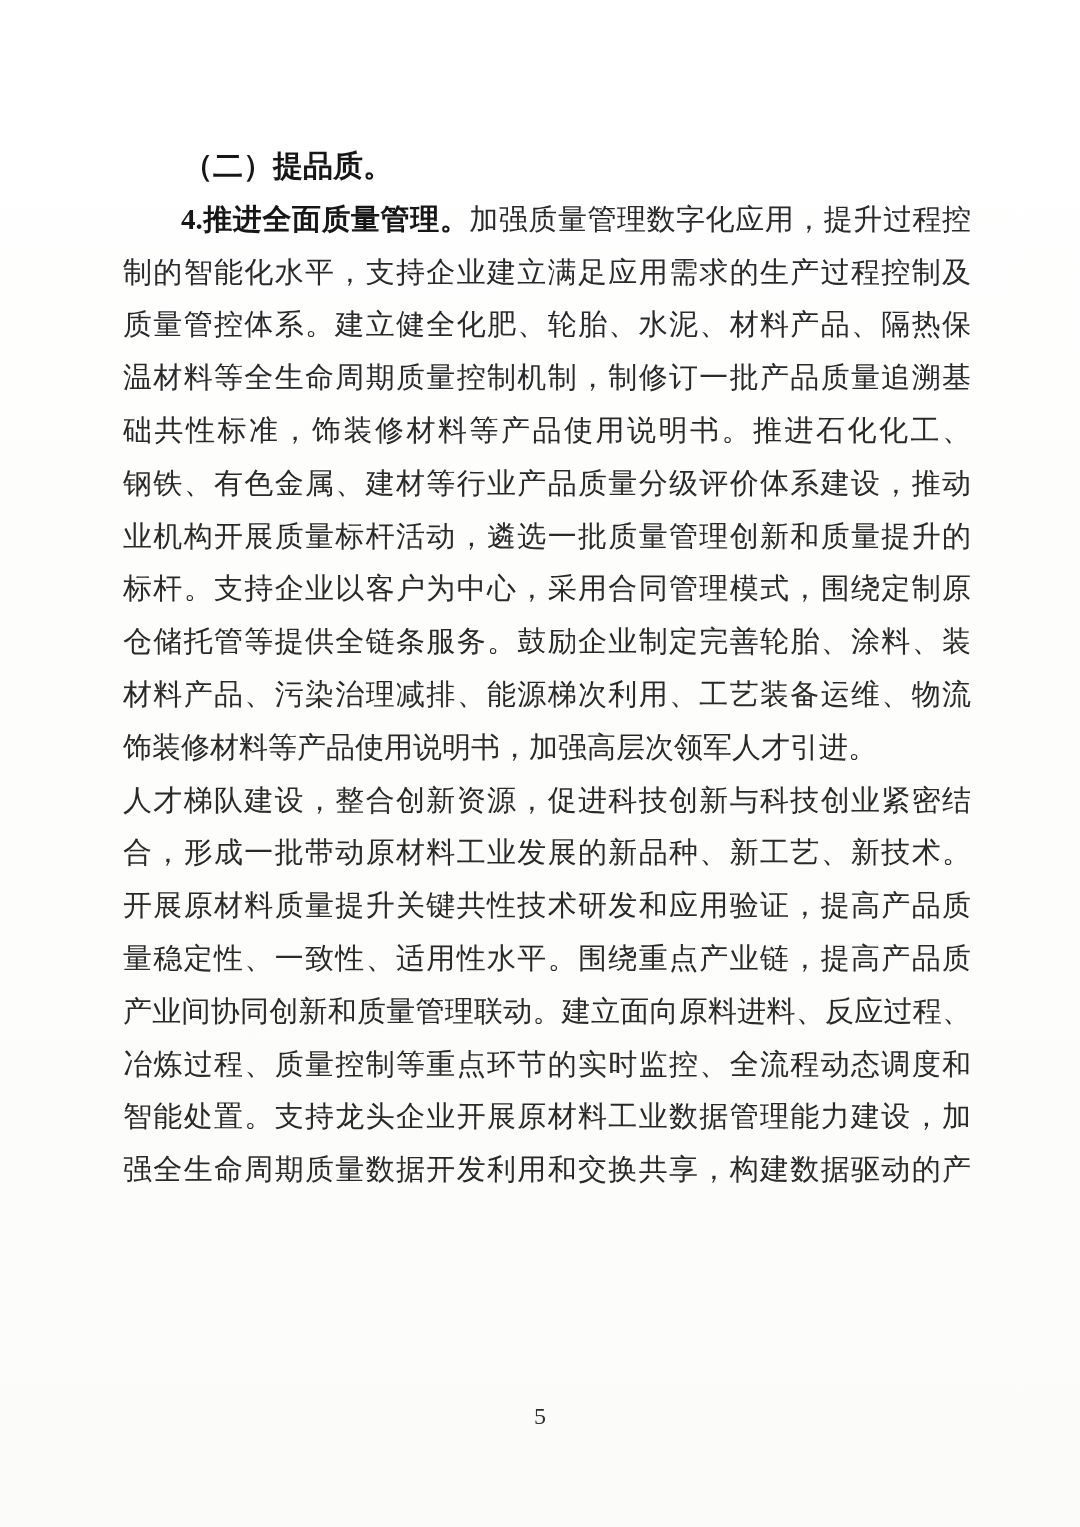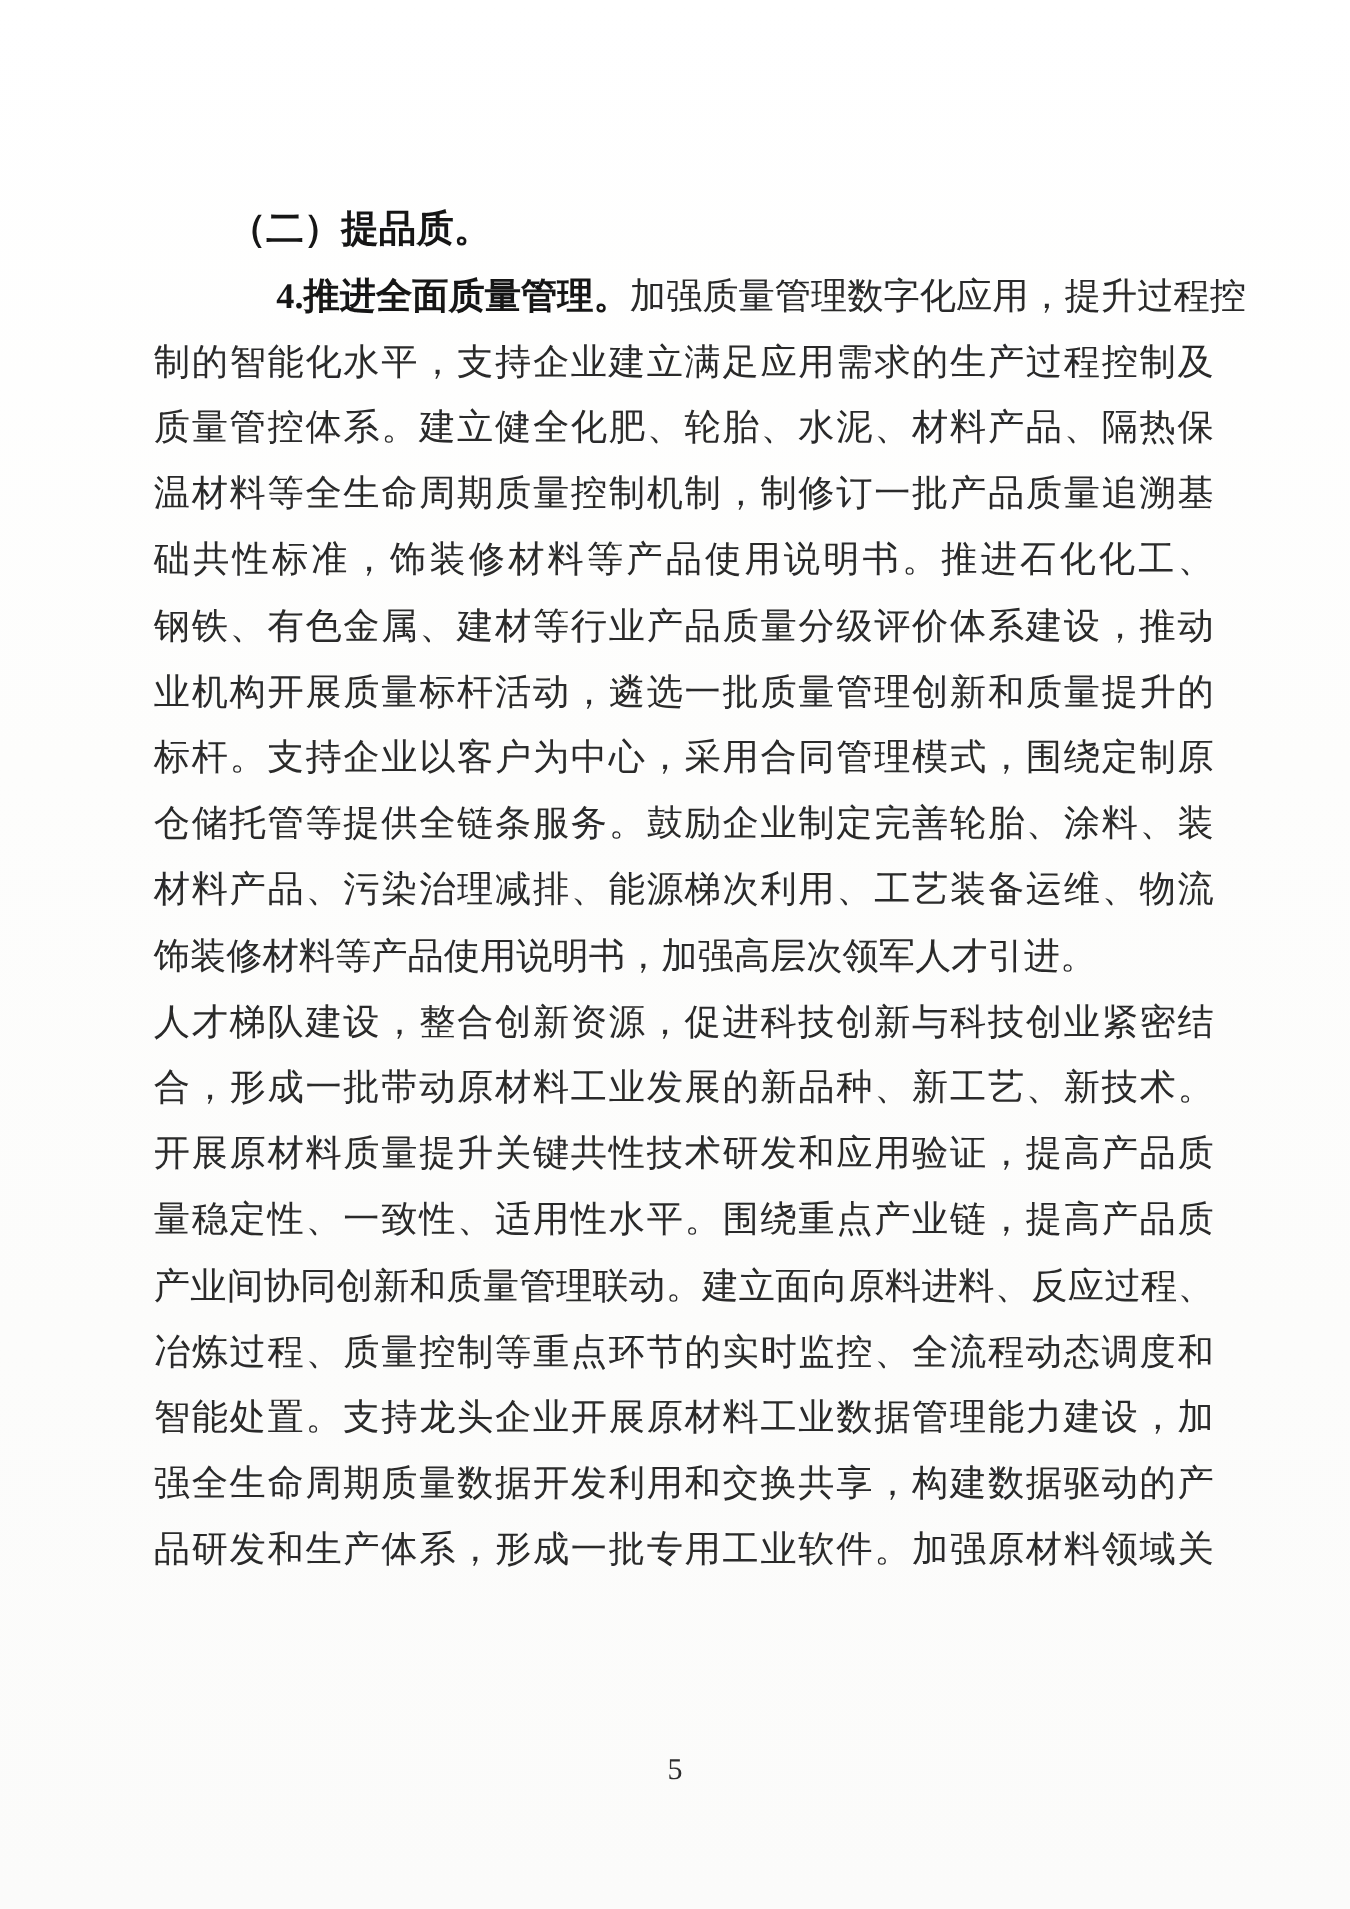--- a/index.html
+++ b/index.html
@@ -17,21 +17,21 @@
   .page {
     position: absolute;
     inset: 0;
     background:
       linear-gradient(180deg, #ffffff 0%, #fdfdfc 40%, #fbfbfa 100%);
     color: #2a2a2a;
   }
   .content {
     position: absolute;
     left: 123px;
-    top: 158px;
+    top: 140px;
     width: 848px;
   }
   .line {
     font-size: 29px;
     line-height: 52.8px;
     height: 52.8px;
     text-align: justify;
     text-align-last: justify;
     text-justify: inter-character;
     white-space: nowrap;
@@ -39,21 +39,20 @@
   }
   .line.first {
     text-indent: 2em;
   }
   .line.flush-last {
     text-align-last: left;
   }
   .line b, .heading {
     font-weight: 700;
     color: #161616;
-    margin-left: 40px;
   }
   .heading {
     font-size: 30px;
     line-height: 52.8px;
     height: 52.8px;
     text-indent: 2em;
     text-align: left;
     margin: 0;
   }
   .paragraph {
@@ -94,19 +93,18 @@
       </div>
     <div class="paragraph">
         <div class="line">人才梯队建设，整合创新资源，促进科技创新与科技创业紧密结</div>
         <div class="line">合，形成一批带动原材料工业发展的新品种、新工艺、新技术。</div>
         <div class="line">开展原材料质量提升关键共性技术研发和应用验证，提高产品质</div>
         <div class="line">量稳定性、一致性、适用性水平。围绕重点产业链，提高产品质</div>
         <div class="line">产业间协同创新和质量管理联动。建立面向原料进料、反应过程、</div>
         <div class="line">冶炼过程、质量控制等重点环节的实时监控、全流程动态调度和</div>
         <div class="line">智能处置。支持龙头企业开展原材料工业数据管理能力建设，加</div>
         <div class="line">强全生命周期质量数据开发利用和交换共享，构建数据驱动的产</div>
-        <div class="line">品研发和生产体系，形成一批专用工业软件。加强原材料领域关</div>
       </div>
   </div>
   <div class="footer">
     <span class="page-number">5</span>
   </div>
 </div>
 
 </body></html>

